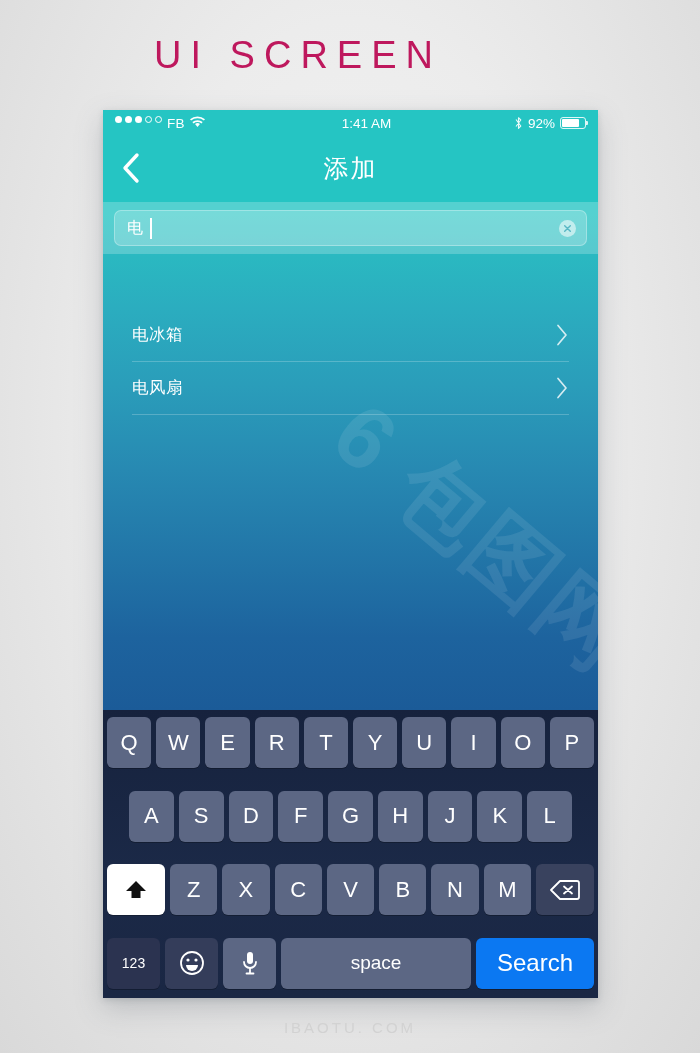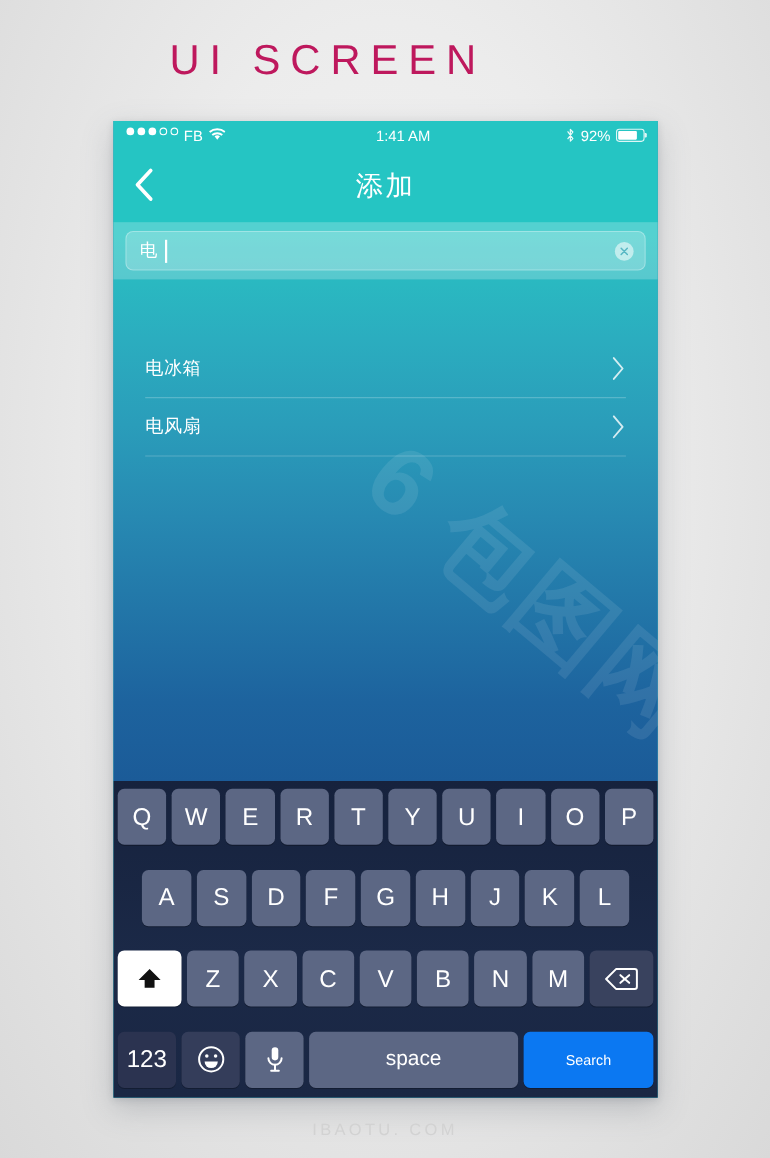--- a/index.html
+++ b/index.html
@@ -295,39 +295,39 @@
     flex: 0 0 58px;
     background: #ffffff;
   }
   .key.backspace {
     flex: 0 0 58px;
     background: #39425e;
   }
   .key.num {
     flex: 0 0 53px;
     background: #2b3350;
-    font-size: 22px;
+    font-size: 14px;
   }
   .key.emoji {
     flex: 0 0 53px;
     background: #343d5a;
   }
   .key.mic {
     flex: 0 0 53px;
     background: #5c6784;
   }
   .key.space {
     flex: 1 1 auto;
     background: #5c6784;
     font-size: 19px;
   }
   .key.search {
     flex: 0 0 118px;
     background: #0b78f2;
-    font-size: 13px;
+    font-size: 24px;
   }
   .kb-row.r3 .key:not(.shift):not(.backspace) { flex: 1 1 0; }
   .key svg { display:block; }
 </style>
 </head>
 <body>
 
 <div class="page-title">UI SCREEN</div>
 
 <div class="phone">

